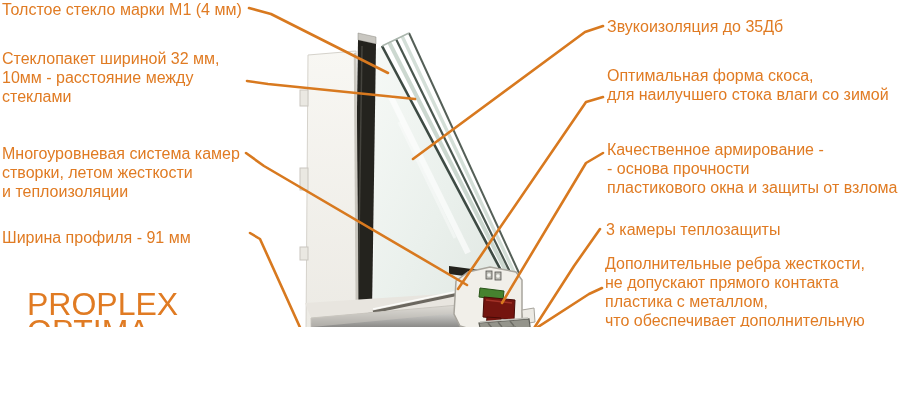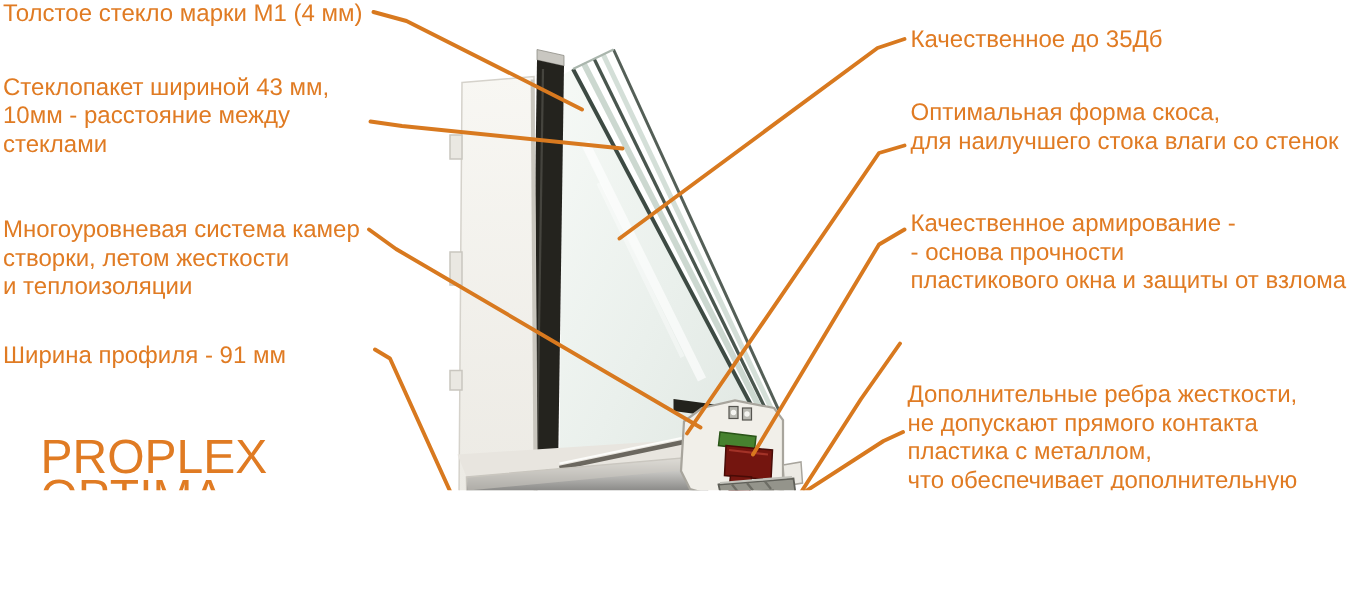--- a/index.html
+++ b/index.html
@@ -110,38 +110,39 @@
       <polyline points="250,233 260,239 303,334 371,337"></polyline>
       <polyline points="603,26 585,32 413,159"></polyline>
       <polyline points="603,97 586,102 458,289"></polyline>
       <polyline points="603,153 586,163 502,303"></polyline>
       <polyline points="600,229 574,266 520,350"></polyline>
       <polyline points="602,288 589,294 524,336"></polyline>
     </g>
   </svg>
 
   <div class="callout" style="left:2px;  top:0px;">Толстое стекло марки М1 (4 мм)</div>
-  <div class="callout" style="left:2px;  top:49px;">Стеклопакет шириной 43 мм,
+  <div class="callout" style="left:2px;  top:49px;">Стеклопакет шириной 32 мм,
 10мм - расстояние между
 стеклами</div>
   <div class="callout" style="left:2px;  top:144px;">Многоуровневая система камер
 створки, летом жесткости
  и теплоизоляции</div>
   <div class="callout" style="left:2px;  top:228px;">Ширина профиля - 91 мм</div>
 
   <div class="brand" style="left:27px; top:291px;">PROPLEX
 OPTIMA
 срез профиля</div>
 
-  <div class="callout" style="left:607px;top:17px;">Качественное до 35Дб</div>
+  <div class="callout" style="left:607px;top:17px;">Звукоизоляция до 35Дб</div>
   <div class="callout" style="left:607px;top:66px;">Оптимальная форма скоса,
-для наилучшего стока влаги со стенок</div>
+для наилучшего стока влаги со зимой</div>
   <div class="callout" style="left:607px;top:140px;">Качественное армирование -
 - основа прочности
 пластикового окна и защиты от взлома</div>
+  <div class="callout" style="left:606px;top:220px;">3 камеры теплозащиты</div>
   <div class="callout" style="left:605px;top:254px;">Дополнительные ребра жесткости,
 не допускают прямого контакта
 пластика с металлом,
 что обеспечивает дополнительную
 теплоизоляцию, их эффект
 Вы почувствуете жарким летом
  и холодной зимой</div>
 </div>
 
 </body></html>

